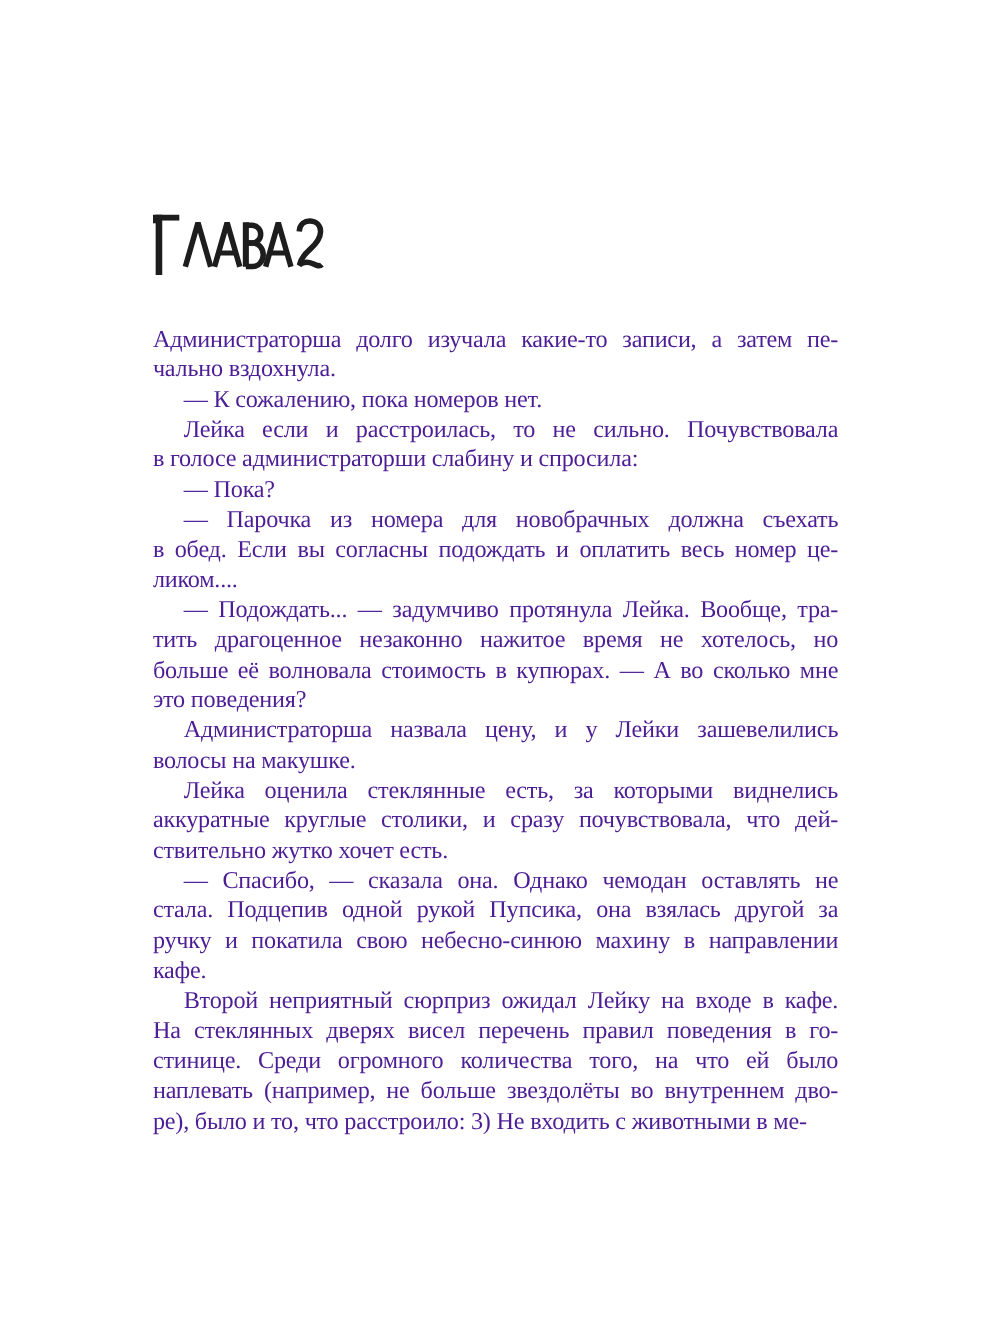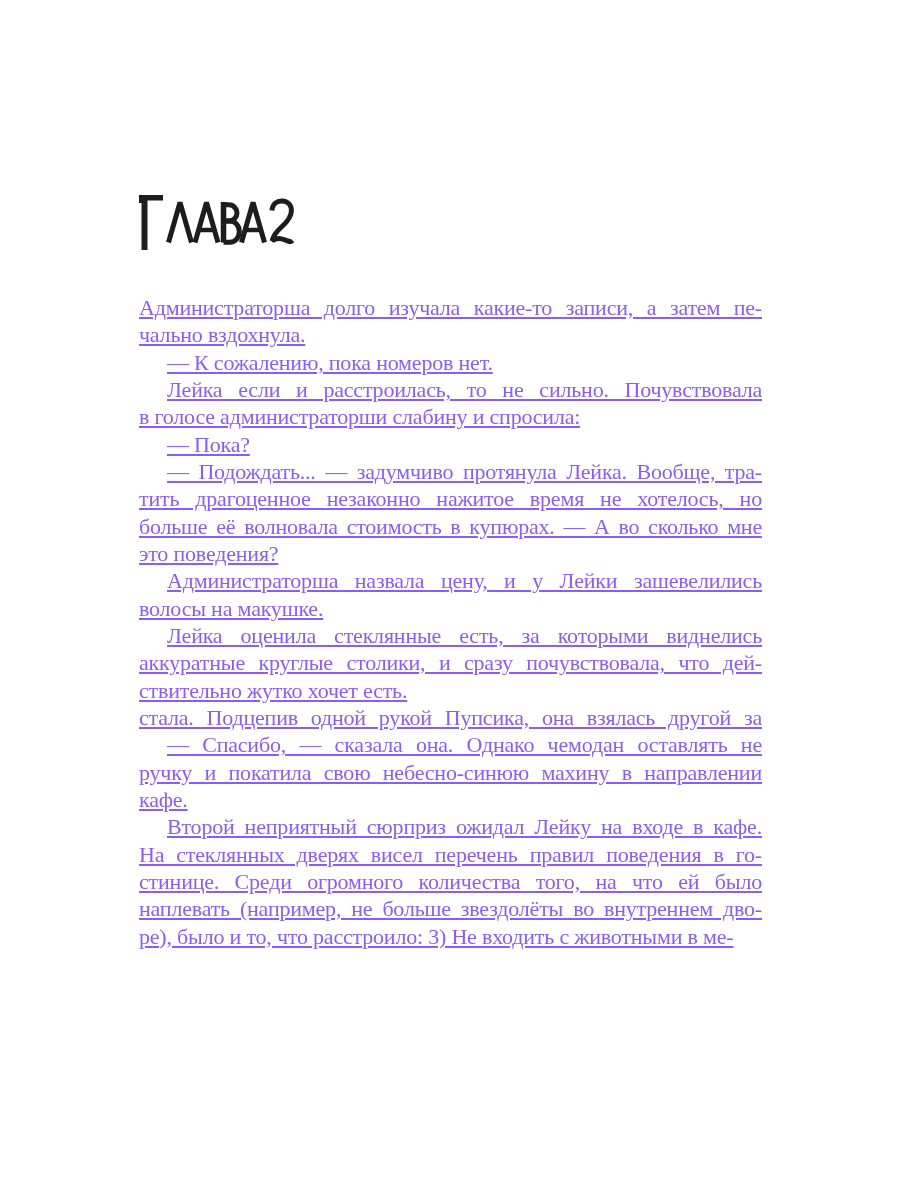--- a/index.html
+++ b/index.html
@@ -89,53 +89,58 @@
         <path d="M84.5,26 L91,26 A9.3,10.6 0 0 1 91,47.2 L84.5,47.2"></path>
 
         <polyline points="102.5,47.5 114,7.5 125.5,47.5"></polyline>
         <line x1="107.5" y1="35" x2="120.5" y2="35" stroke-width="4.5"></line>
 
         <path d="M133,15.5 C133.5,8.5 138,5.8 143,6 C149,6.3 152.6,10.5 152.4,16 C152.2,21.5 148.5,26.5 143,31.5 C137.5,36.5 134,41.5 133.2,45.8 C137,42.8 141.5,43 145.5,44.8 C149,46.4 151.6,47.6 153.6,45.6"></path>
       </g>
     </svg>
   </h1>
 
-  <div class="text-block" id="text-block" style="color: #8b5cf6; text-decoration: underline;">
+  <div class="text-block" id="text-block" style="color: #4c1d95;">
       <div class="para">
         <div class="line">Администраторша долго изучала какие-то записи, а затем пе-</div>
         <div class="line last">чально вздохнула.</div>
       </div>
       <div class="para">
         <div class="line indent last">— К сожалению, пока номеров нет.</div>
       </div>
       <div class="para">
         <div class="line indent">Лейка если и расстроилась, то не сильно. Почувствовала</div>
         <div class="line last">в голосе администраторши слабину и спросила:</div>
       </div>
       <div class="para">
         <div class="line indent last">— Пока?</div>
+      </div>
+      <div class="para">
+        <div class="line indent">— Парочка из номера для новобрачных должна съехать</div>
+        <div class="line">в обед. Если вы согласны подождать и оплатить весь номер це-</div>
+        <div class="line last">ликом....</div>
       </div>
       <div class="para">
         <div class="line indent">— Подождать... — задумчиво протянула Лейка. Вообще, тра-</div>
         <div class="line">тить драгоценное незаконно нажитое время не хотелось, но</div>
         <div class="line">больше её волновала стоимость в купюрах. — А во сколько мне</div>
         <div class="line last">это поведения?</div>
       </div>
       <div class="para">
         <div class="line indent">Администраторша назвала цену, и у Лейки зашевелились</div>
         <div class="line last">волосы на макушке.</div>
       </div>
       <div class="para">
         <div class="line indent">Лейка оценила стеклянные есть, за которыми виднелись</div>
         <div class="line">аккуратные круглые столики, и сразу почувствовала, что дей-</div>
         <div class="line last">ствительно жутко хочет есть.</div>
       </div>
       <div class="para">
+        <div class="line indent">— Спасибо, — сказала она. Однако чемодан оставлять не</div>
         <div class="line">стала. Подцепив одной рукой Пупсика, она взялась другой за</div>
-        <div class="line indent">— Спасибо, — сказала она. Однако чемодан оставлять не</div>
         <div class="line">ручку и покатила свою небесно-синюю махину в направлении</div>
         <div class="line last">кафе.</div>
       </div>
       <div class="para">
         <div class="line indent">Второй неприятный сюрприз ожидал Лейку на входе в кафе.</div>
         <div class="line">На стеклянных дверях висел перечень правил поведения в го-</div>
         <div class="line">стинице. Среди огромного количества того, на что ей было</div>
         <div class="line">наплевать (например, не больше звездолёты во внутреннем дво-</div>
         <div class="line last">ре), было и то, что расстроило: 3) Не входить с животными в ме-</div>
       </div>

